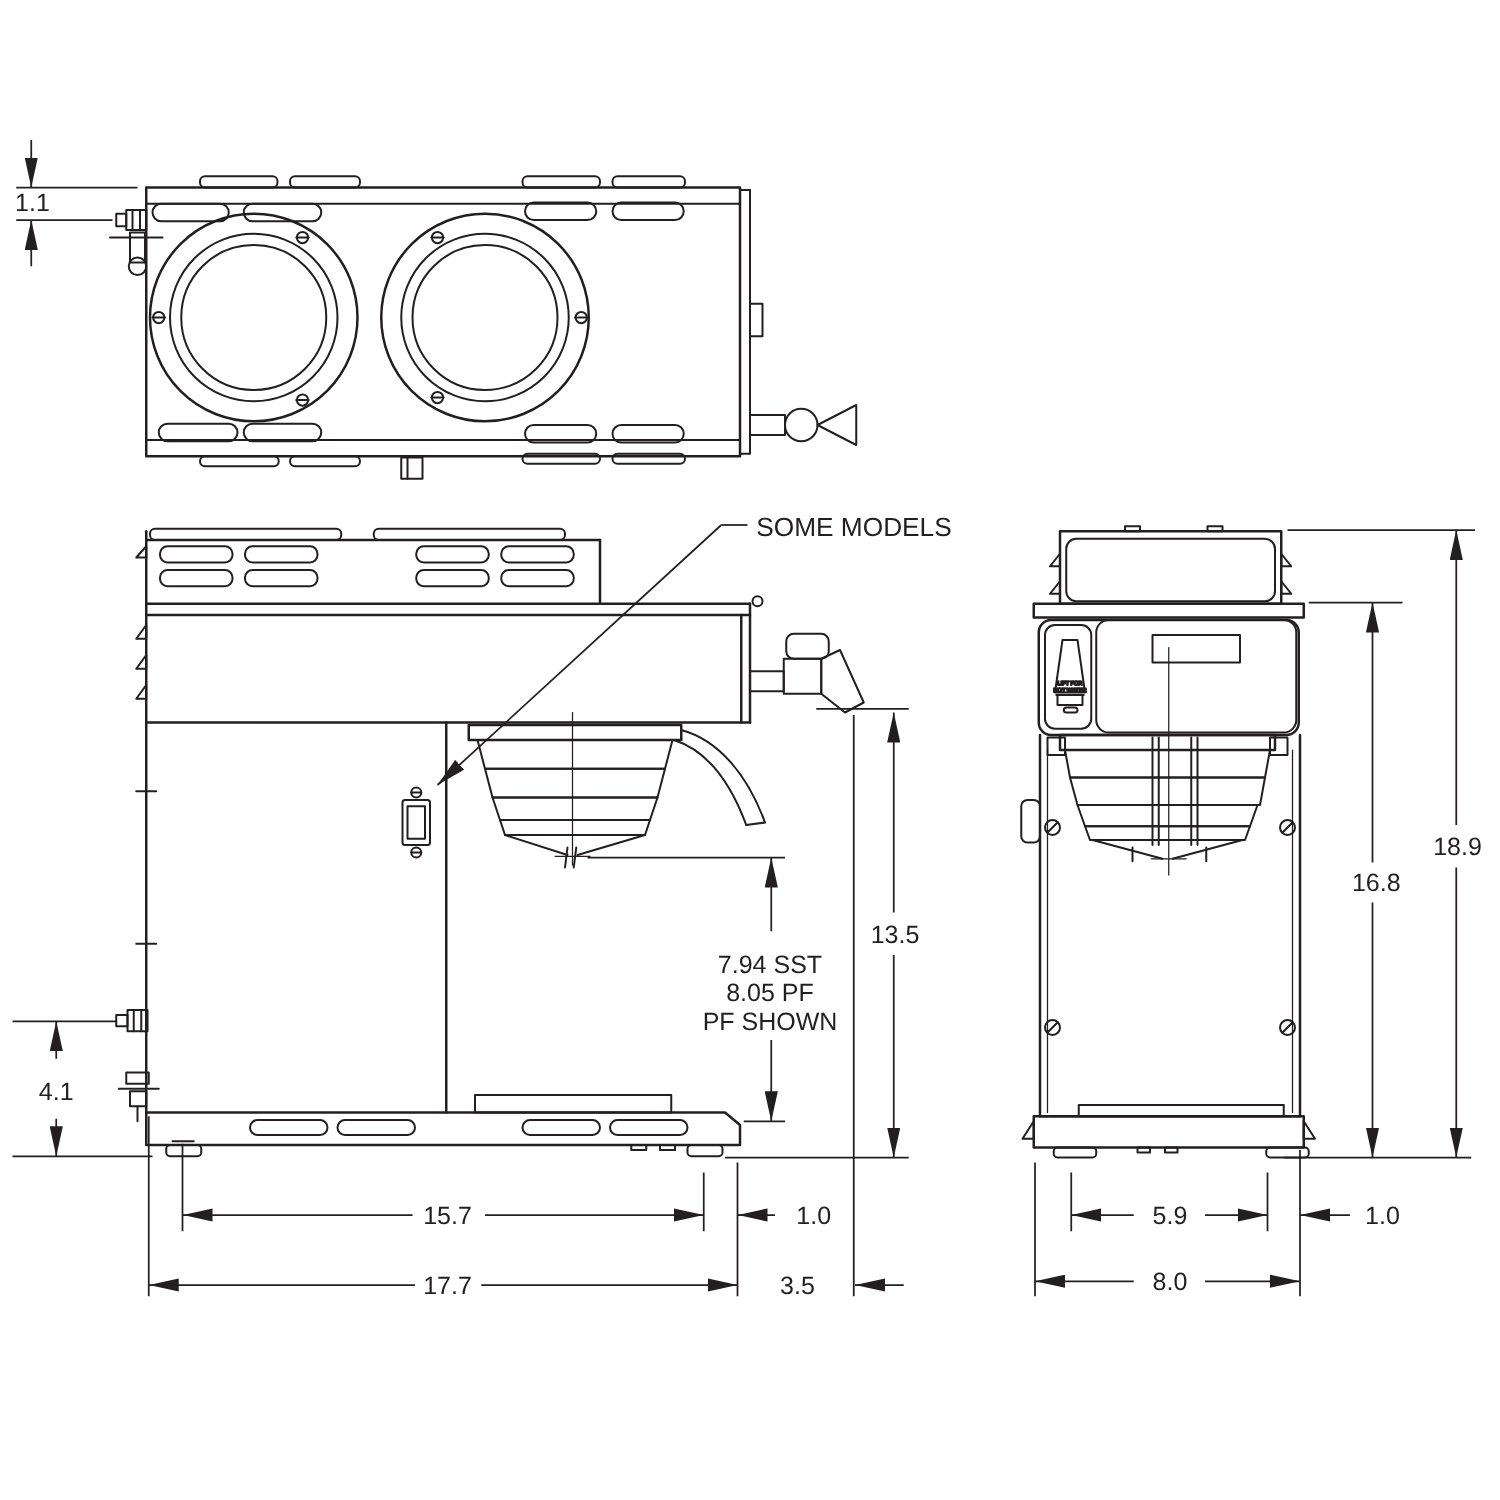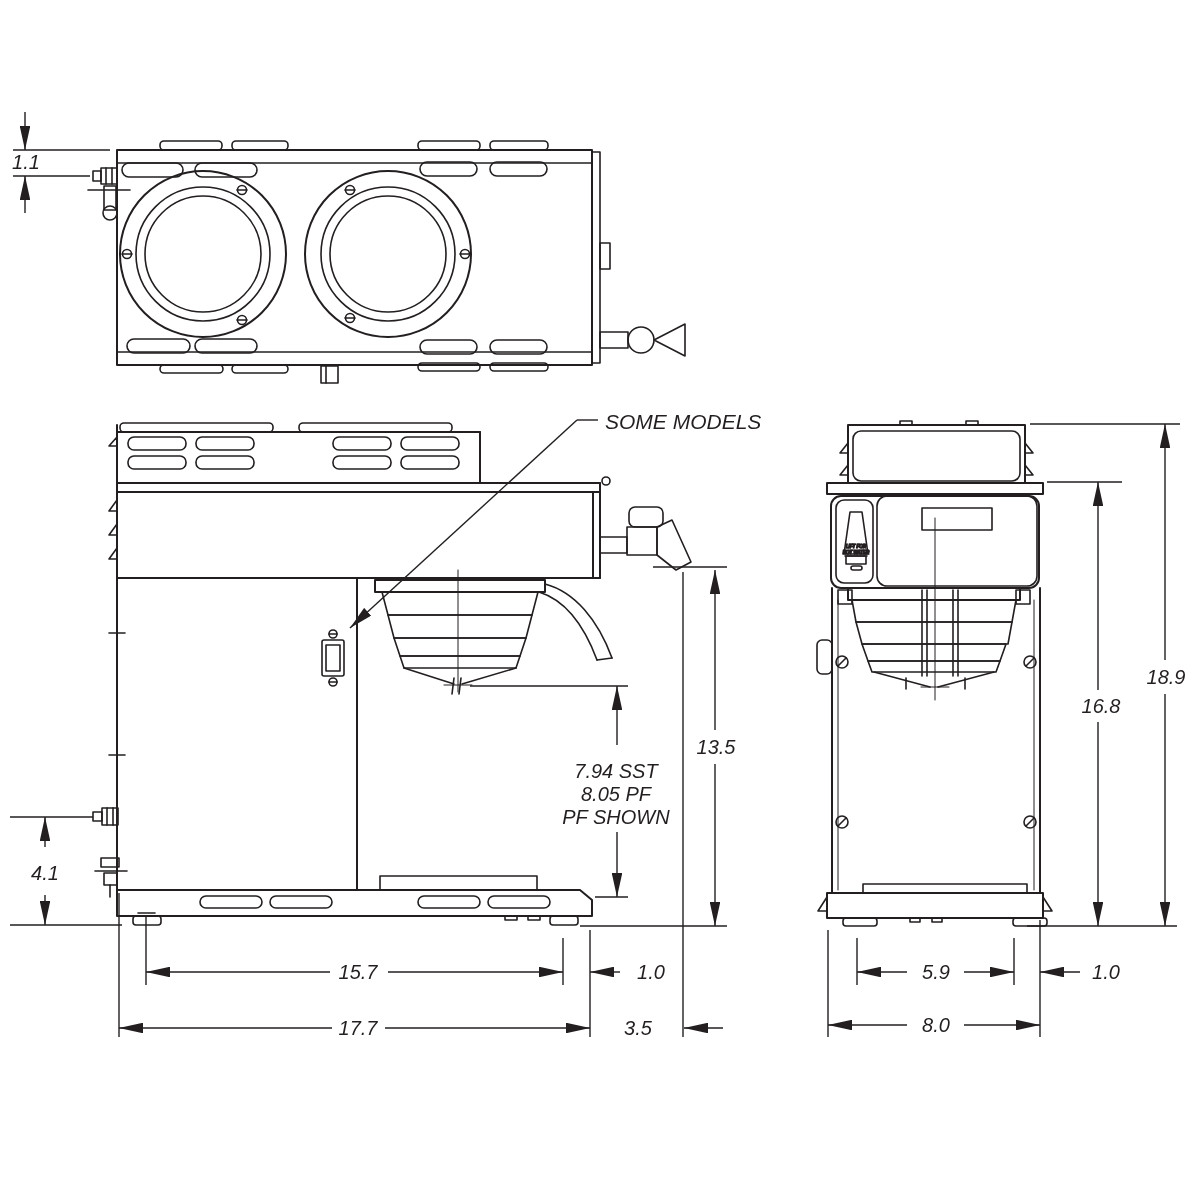--- a/index.html
+++ b/index.html
@@ -1,16 +1,16 @@
 <!DOCTYPE html>
 <html><head>
 <meta charset="utf-8">
 <style>
   html,body{margin:0;padding:0;background:#fff;}
-  .sheet{position:relative;width:1200px;height:1200px;background:#ffffff;overflow:hidden;font-style:italic;}
+  .sheet{position:relative;width:1200px;height:1200px;background:#ffffff;overflow:hidden;}
   svg{display:block;}
   svg text{font-family:"Liberation Sans","DejaVu Sans",sans-serif;fill:#231f20;}
   .obj{fill:none;stroke:#231f20;stroke-width:2;stroke-linejoin:round;stroke-linecap:round;}
   .obj2{fill:none;stroke:#231f20;stroke-width:1.6;stroke-linejoin:round;stroke-linecap:round;}
   .dim{fill:none;stroke:#231f20;stroke-width:1.4;stroke-linecap:butt;}
   .cl{fill:none;stroke:#231f20;stroke-width:1;}
   .dimtext{font-size:20px;}
   .notetext{font-size:21px;}
   .microtext{font-size:4.5px;}
 </style>

